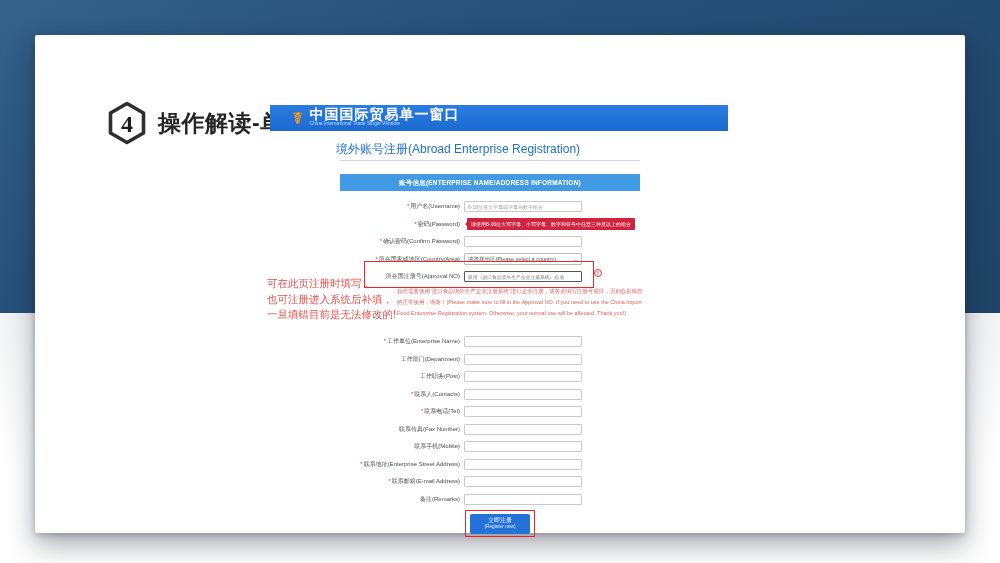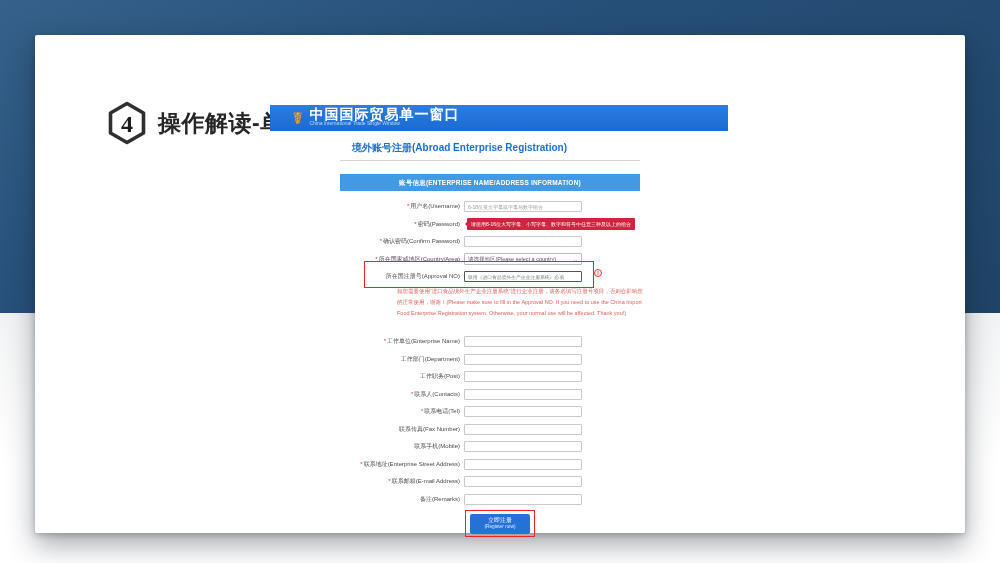--- a/index.html
+++ b/index.html
@@ -26,22 +26,22 @@
 
   
   .shot { position:absolute; left:235px; top:70px; width:458px; height:428px; background:#fff; }
   .shot-header { position:absolute; left:0; top:0; width:458px; height:26px;
     background:linear-gradient(#2b7de0,#1a6ad2); display:flex; align-items:center; padding-left:22px; }
   .logo { font-size:17px; color:#f6c02e; margin-right:6px; line-height:1;
     text-shadow:0 0 1px #a33; }
   .brand-cn { color:#ffffff; font-size:14px; font-weight:700; letter-spacing:1px; line-height:11px; }
   .brand-en { color:#bcd8f8; font-size:5px; line-height:7px; }
 
-  .shot-page-title { position:absolute; left:82px; top:36px; font-size:10px;
-    font-weight:700; color:#1d6fd0; }
+  .shot-page-title { position:absolute; left:66px; top:36px; font-size:12px;
+    font-weight:400; color:#1d6fd0; }
   .shot-divider { position:absolute; left:70px; top:55px; width:300px; height:1px; background:#d5d5d5; }
   .section-bar { position:absolute; left:70px; top:69px; width:300px; height:17px;
     background:#429ae4; color:#ffffff; font-size:6.5px; font-weight:700;
     text-align:center; line-height:17px; letter-spacing:.2px; }
 
   .rows { position:absolute; left:70px; width:300px; }
   #account-rows { top:93px; }
   #contact-rows { top:228px; }
   .row { height:17.5px; display:flex; align-items:center; }
   .lbl { width:124px; text-align:right; font-size:6px; color:#4a4a4a; padding-right:4px; white-space:nowrap; }
@@ -87,20 +87,25 @@
   <div class="card">
 
     <div class="slide-header">
       <svg class="hexwrap" viewBox="0 0 40 44">
         <polygon points="20,2.5 36.5,12 36.5,32 20,41.5 3.5,32 3.5,12" fill="none" stroke="#2f2f2f" stroke-width="3.6" stroke-linejoin="round"></polygon>
         <text x="20" y="31" text-anchor="middle" font-family="Liberation Serif, DejaVu Serif, serif" font-size="24" font-weight="bold" fill="#1c1c1c">4</text>
       </svg>
       <div class="slide-title">操作解读-单一窗口注册</div>
     </div>
 
+    <div class="annotation">
+      <div>可在此页注册时填写，</div>
+      <div>也可注册进入系统后补填，</div>
+      <div>一旦填错目前是无法修改的!</div>
+    </div>
 
     <div class="shot">
 
       <div class="shot-header">
         <span class="logo">☤</span>
         <div>
           <div class="brand-cn">中国国际贸易单一窗口</div>
           <div class="brand-en">China International Trade Single Window</div>
         </div>
       </div>

